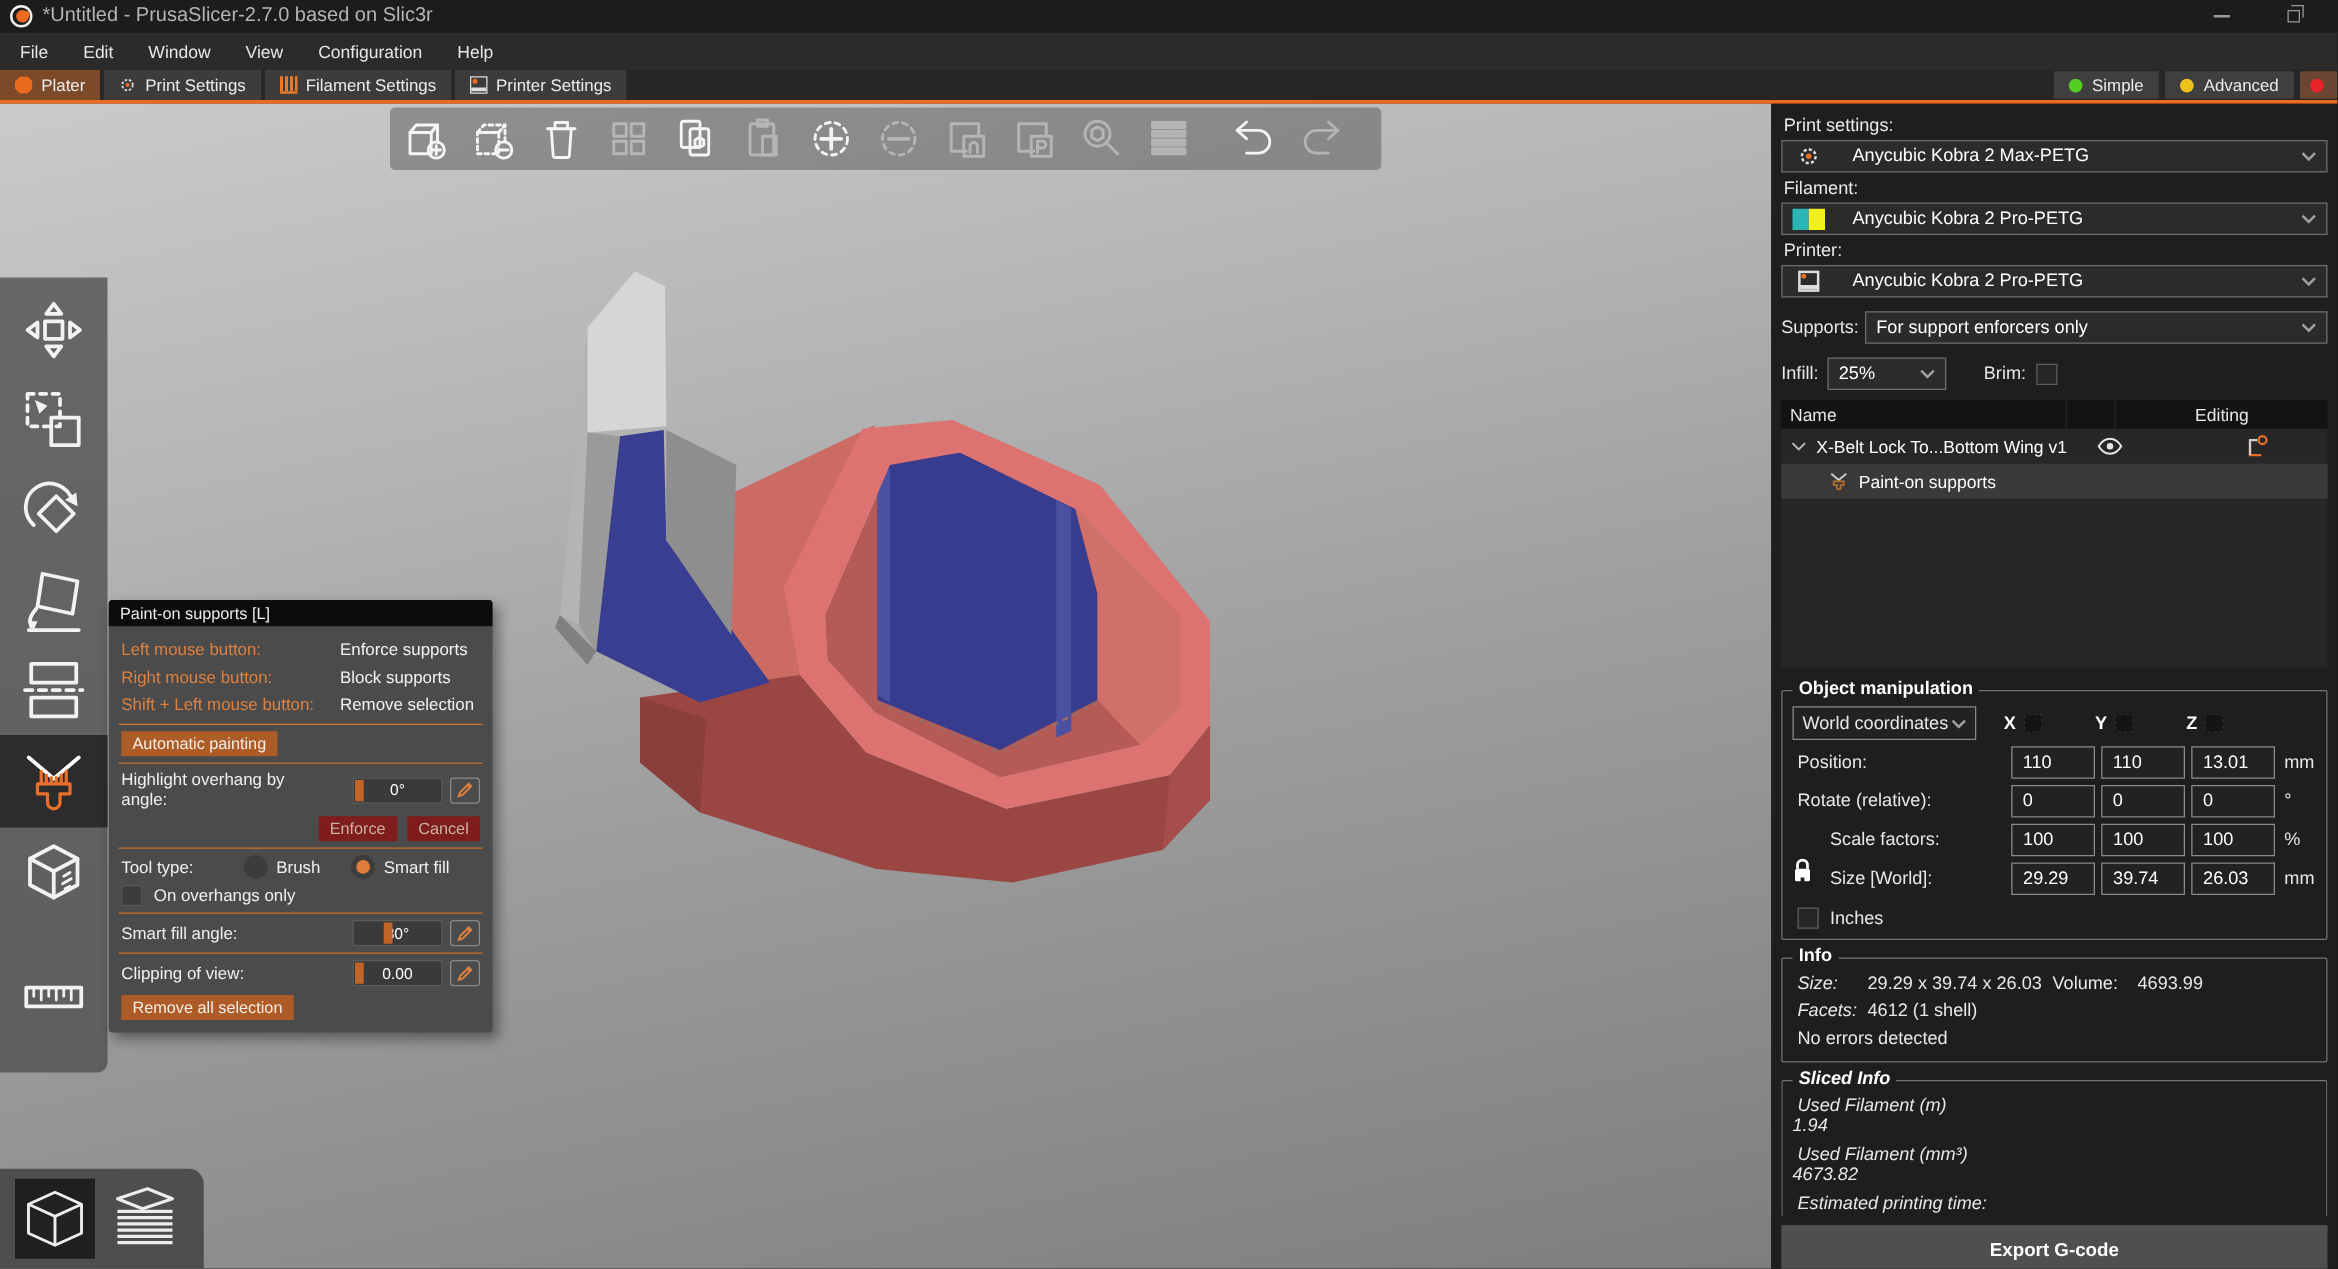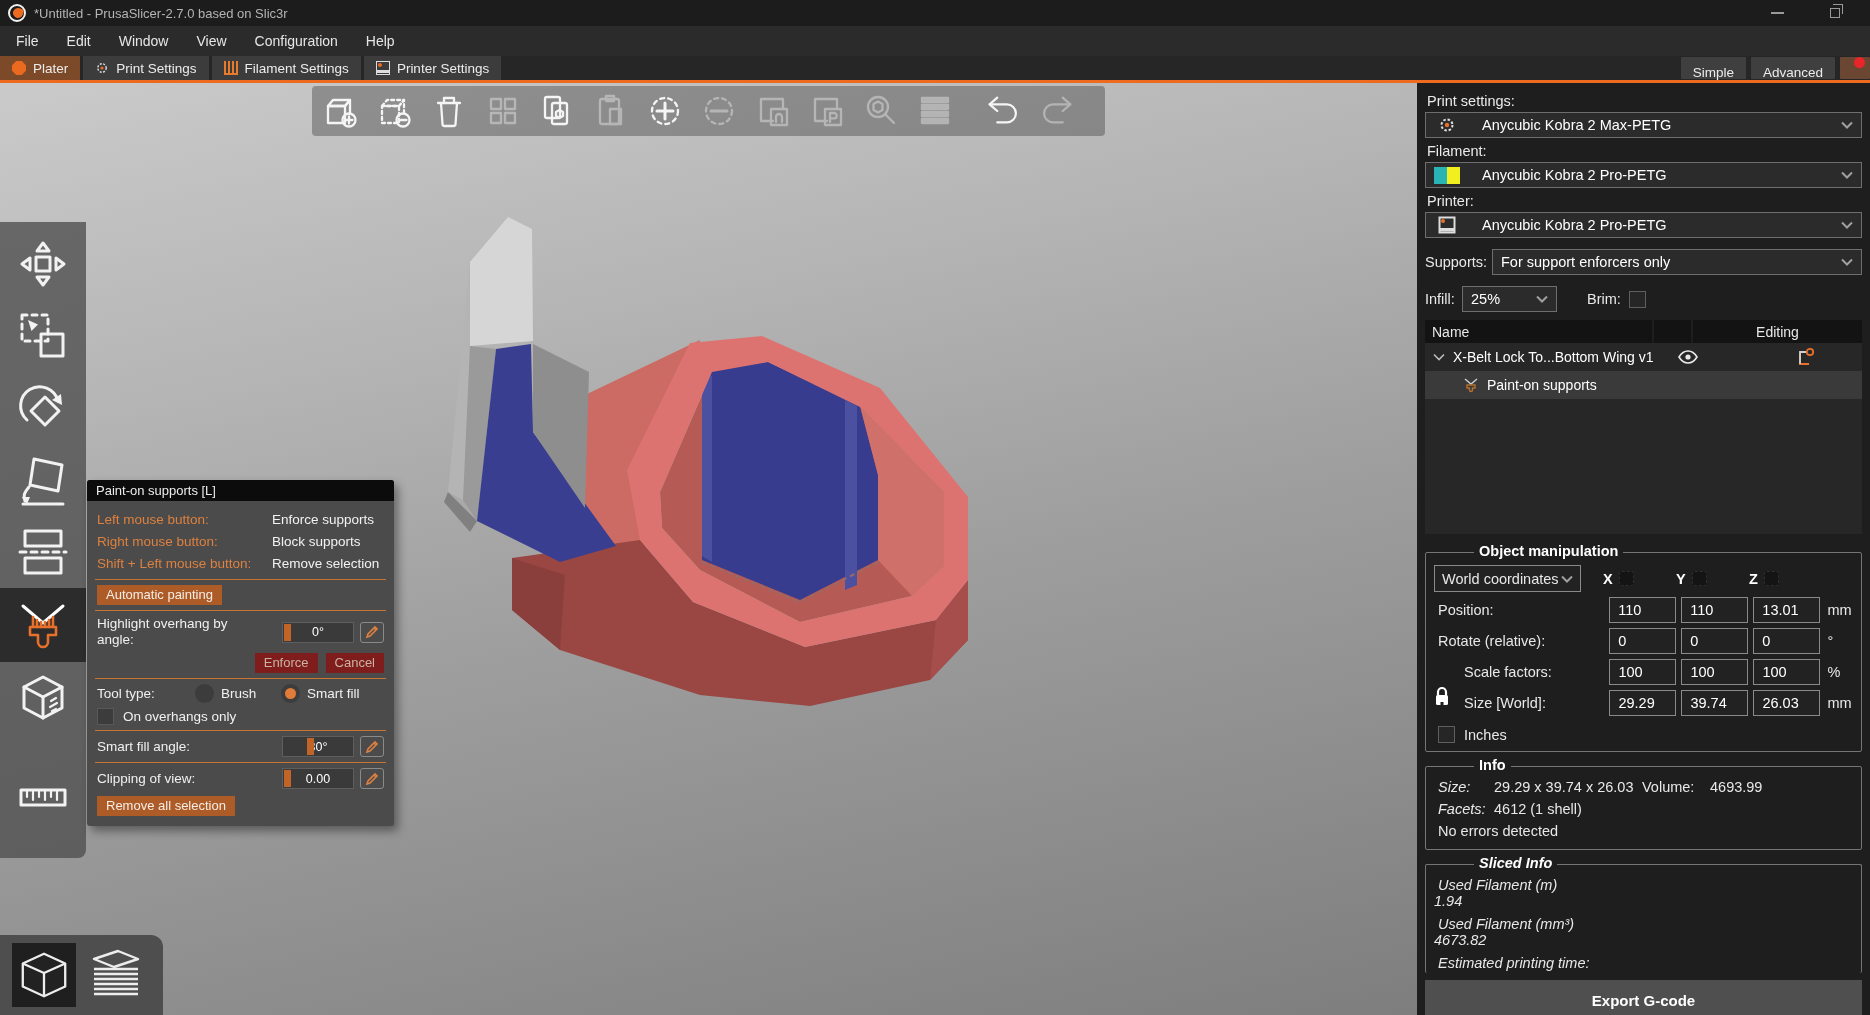--- a/index.html
+++ b/index.html
@@ -6,21 +6,21 @@
   html,body { width:1870px; height:1015px; overflow:hidden; background:#1e1e1e;
     font-family:"Liberation Sans", sans-serif; }
   .app { position:relative; width:1870px; height:1015px; background:#1e1e1e; color:#e8e8e8; }
 
   
   .titlebar { height:26px; background:#1c1c1c; display:flex; align-items:center; position:relative; }
   .logo { width:18px; height:18px; border-radius:50%; background:#1c1c1c; border:2px solid #f0f0f0;
     margin:0 8px 0 8px; position:relative; overflow:hidden; }
   .logo::after { content:""; position:absolute; left:3px; top:2px; width:10px; height:10px;
     background:#ed6b21; border-radius:50% 0 50% 50%; transform:rotate(20deg); }
-  .title-text { font-size:13px; color:#b4b4b4; }
+  .title-text { font-size:16px; color:#b4b4b4; }
   .win-btns { position:absolute; right:30px; top:0; height:26px; display:flex; gap:46px; align-items:center; }
   .win-min { width:13px; height:2px; background:#9a9a9a; }
   .win-restore { width:10px; height:10px; border:1.5px solid #9a9a9a; position:relative; }
   .win-restore::before { content:""; position:absolute; left:2px; top:-5px; width:9px; height:9px;
     border:1.5px solid #9a9a9a; border-left:none; border-bottom:none; }
 
   
   .menubar { height:30px; background:#2b2b2b; display:flex; align-items:center; padding-left:2px; }
   .menu-item { font-size:14px; color:#e6e6e6; padding:0 14px; height:30px; line-height:30px; cursor:default; }
 
@@ -30,21 +30,21 @@
     font-size:13.5px; color:#ececec; }
   .tab.selected { background:#7c4a28; }
   .tab-icon { width:14px; height:14px; display:inline-block; position:relative; }
   .icon-plater { background:#ea6a1f; clip-path:polygon(30% 0,70% 0,100% 30%,100% 70%,70% 100%,30% 100%,0 70%,0 30%); }
   .icon-filament { background:repeating-linear-gradient(90deg,#e87a2a 0 2px,transparent 2px 4px); border-bottom:2px solid #e87a2a; }
   .icon-printer { border:1.5px solid #ddd; }
   .icon-printer::before { content:""; position:absolute; left:1px; top:1px; width:4px; height:4px; background:#ed6b21; border-radius:50%; }
   .icon-printer::after { content:""; position:absolute; left:0; bottom:1px; width:100%; height:3px; background:#ddd; }
   .modes { position:absolute; right:0; top:1px; display:flex; gap:5px; }
   .mode-btn { height:22px; background:#3f3f3f; display:flex; align-items:center; gap:8px; padding:0 12px;
-    font-size:13.5px; color:#ececec; border-radius:1px;flex-direction:column; }
+    font-size:13.5px; color:#ececec; border-radius:1px; }
   .mode-btn.partial { background:#6b4632; width:30px; padding:0 0 0 8px; }
   .dot { width:11px; height:11px; border-radius:50%; }
   .accent-line { height:3px; background:#ed6b21; }
 
   
   .viewport { position:absolute; left:0; top:83px; width:1417px; height:932px; overflow:hidden;
     background:linear-gradient(168deg,#cacaca 0%,#b5b5b5 28%,#9e9e9e 55%,#7e7e7e 100%); }
   .scene { position:absolute; left:0; top:0; }
 
   
@@ -125,21 +125,21 @@
   .ol-h-edit { width:169px; justify-content:center; }
   .ol-row { height:28px; display:flex; align-items:center; font-size:14px; color:#fff; }
   .ol-row.sel { background:#3a3a3a; }
   .ol-chev { width:14px; margin:0 6px 0 8px; }
   .ol-eye { position:absolute; left:253px; }
   .ol-editicon { position:absolute; left:372px; }
   .ol-row { position:relative; }
 
   
   .fieldset { position:relative; border:1px solid #757575; border-radius:2px; margin-top:14px; padding:10px 8px 8px; }
-  .fs-title { position:absolute; top:-10px; left:8px; background:#1e1e1e; padding:0 5px; font-weight:bold; font-size:14.5px; color:#fff;margin-left:40px; }
+  .fs-title { position:absolute; top:-10px; left:8px; background:#1e1e1e; padding:0 5px; font-weight:bold; font-size:14.5px; color:#fff; }
 
   
   .man-grid-row { display:flex; align-items:center; margin-top:5px; }
   .man-label { width:178px; padding-left:4px; }
   .man-label.indent { padding-left:30px; }
   .man-field { width:68px; height:26px; border:1px solid #8a8a8a; background:#222; color:#fff;
     display:flex; align-items:center; padding-left:8px; margin-right:5px; font-size:14.5px; }
   .man-unit { width:28px; padding-left:2px; }
   .axis-head { width:73px; display:flex; align-items:center; gap:6px; font-weight:bold; color:#fff; }
   .axis-chip { width:15px; height:15px; background:#141414; border-radius:3px; border:1px dashed #2e2e2e; }

